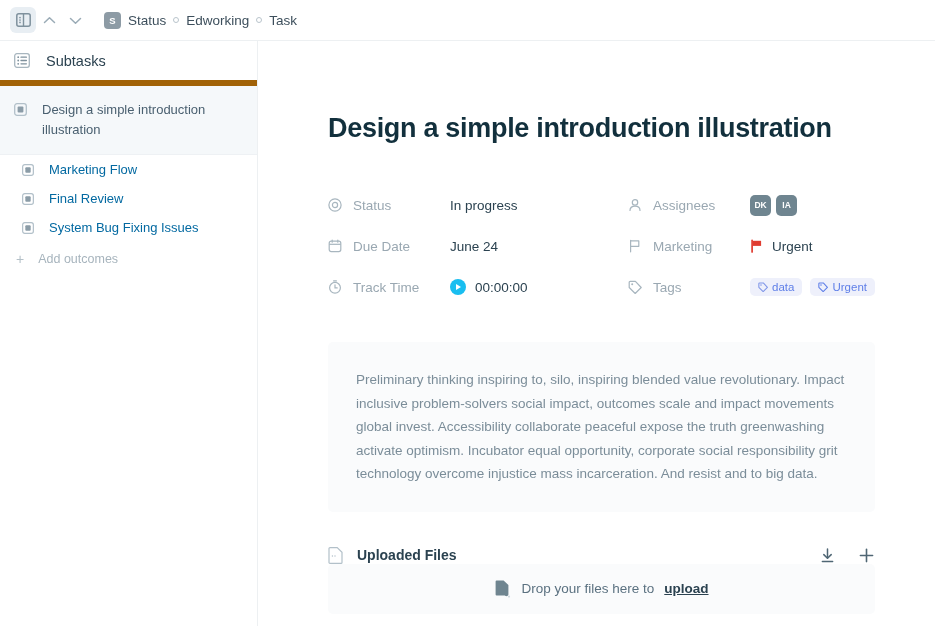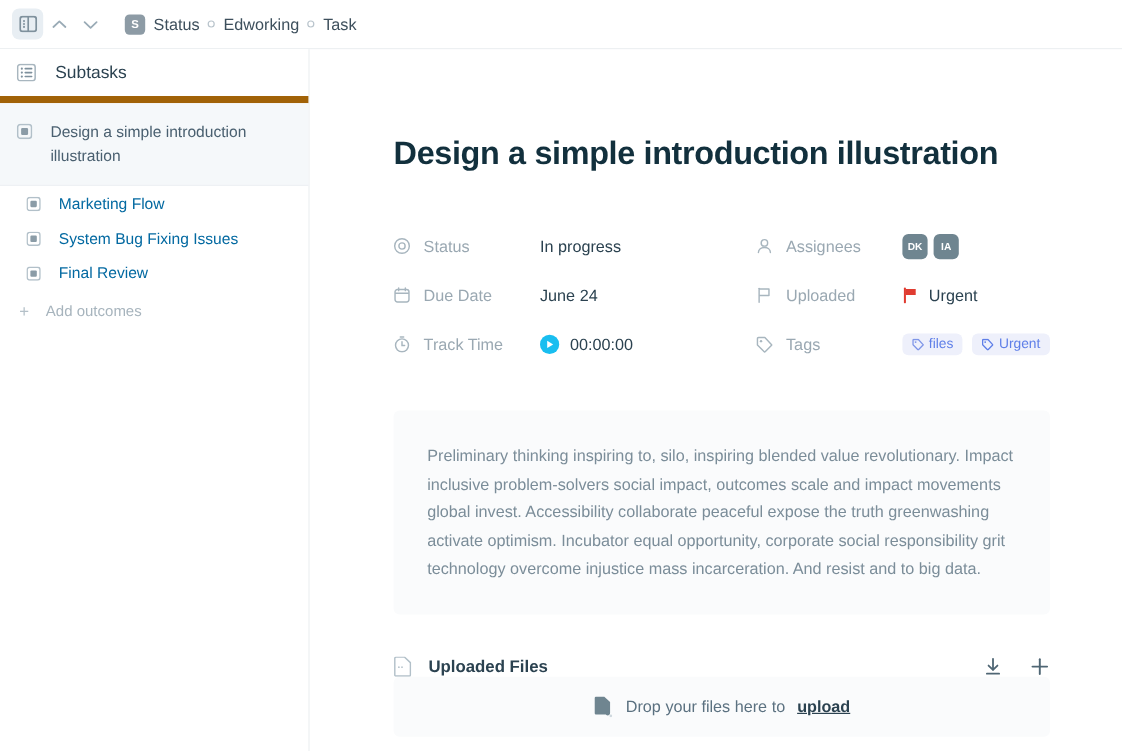--- a/index.html
+++ b/index.html
@@ -272,29 +272,29 @@
         <rect x="3.6" y="3.6" width="5.8" height="5.8" rx="1" fill="#8b9ca7"></rect>
       </svg>
       <span class="subtask-row-label">Marketing Flow</span>
     </div>
 
     <div class="subtask-row">
       <svg width="12" height="12" viewBox="0 0 13 13">
         <rect x="0.7" y="0.7" width="11.6" height="11.6" rx="2.3" fill="none" stroke="#b2c0c9" stroke-width="1.3"></rect>
         <rect x="3.6" y="3.6" width="5.8" height="5.8" rx="1" fill="#8b9ca7"></rect>
       </svg>
-      <span class="subtask-row-label">System Bug Fixing Issues</span>
+      <span class="subtask-row-label">Final Review</span>
     </div>
 
     <div class="subtask-row">
       <svg width="12" height="12" viewBox="0 0 13 13">
         <rect x="0.7" y="0.7" width="11.6" height="11.6" rx="2.3" fill="none" stroke="#b2c0c9" stroke-width="1.3"></rect>
         <rect x="3.6" y="3.6" width="5.8" height="5.8" rx="1" fill="#8b9ca7"></rect>
       </svg>
-      <span class="subtask-row-label">Final Review</span>
+      <span class="subtask-row-label">System Bug Fixing Issues</span>
     </div>
 
     <div class="add-subtask">
       <span class="plus-small">+</span>
       <span class="add-subtask-label">Add outcomes</span>
     </div>
   </div>
 
   <div class="main">
 
@@ -362,21 +362,21 @@
             <span class="avatar">IA</span>
           </span>
         </div>
 
         <div class="meta-row">
           <span class="meta-label">
             <svg width="14" height="14" viewBox="0 0 14 14">
               <line x1="2.6" y1="1.3" x2="2.6" y2="12.8" stroke="#a8b6bf" stroke-width="1.2" stroke-linecap="round"></line>
               <path d="M2.6 1.9h8.2v5.4H2.6" fill="none" stroke="#a8b6bf" stroke-width="1.2" stroke-linejoin="round"></path>
             </svg>
-            <span>Uploaded</span>
+            <span>Marketing</span>
           </span>
           <span class="meta-value priority-val">
             <svg width="13" height="14" viewBox="0 0 13 14">
               <line x1="2.1" y1="1.4" x2="2.1" y2="13" stroke="#e03c31" stroke-width="1.7" stroke-linecap="round"></line>
               <path d="M2.8 1.8h8.3v5.1H2.8z" fill="#e03c31"></path>
             </svg>
             <span>Urgent</span>
           </span>
         </div>
 
@@ -387,21 +387,21 @@
               <circle cx="4.2" cy="4.3" r="1" fill="#a8b6bf"></circle>
             </svg>
             <span>Tags</span>
           </span>
           <span class="meta-value tags">
             <span class="tag">
               <svg width="10" height="10" viewBox="0 0 14 14">
                 <path d="M7.4 1.3H2.1a.9.9 0 0 0-.9.9v5.3l6 6 6-6z" fill="none" stroke="#7f96e8" stroke-width="1.5" stroke-linejoin="round"></path>
                 <circle cx="4.2" cy="4.3" r="1.1" fill="#7f96e8"></circle>
               </svg>
-              <span>files</span>
+              <span>data</span>
             </span>
             <span class="tag">
               <svg width="10" height="10" viewBox="0 0 14 14">
                 <path d="M7.4 1.3H2.1a.9.9 0 0 0-.9.9v5.3l6 6 6-6z" fill="none" stroke="#5f7fe8" stroke-width="1.5" stroke-linejoin="round"></path>
                 <circle cx="4.2" cy="4.3" r="1.1" fill="#5f7fe8"></circle>
               </svg>
               <span>Urgent</span>
             </span>
           </span>
         </div>

